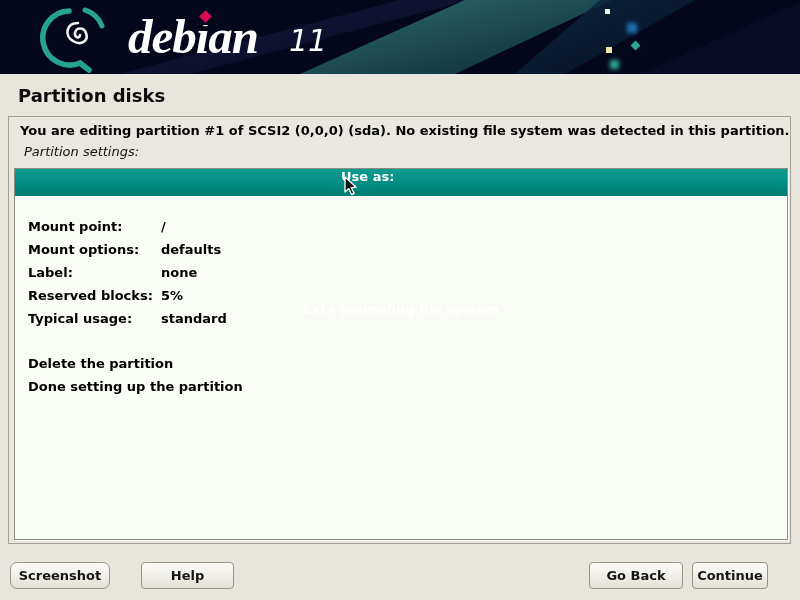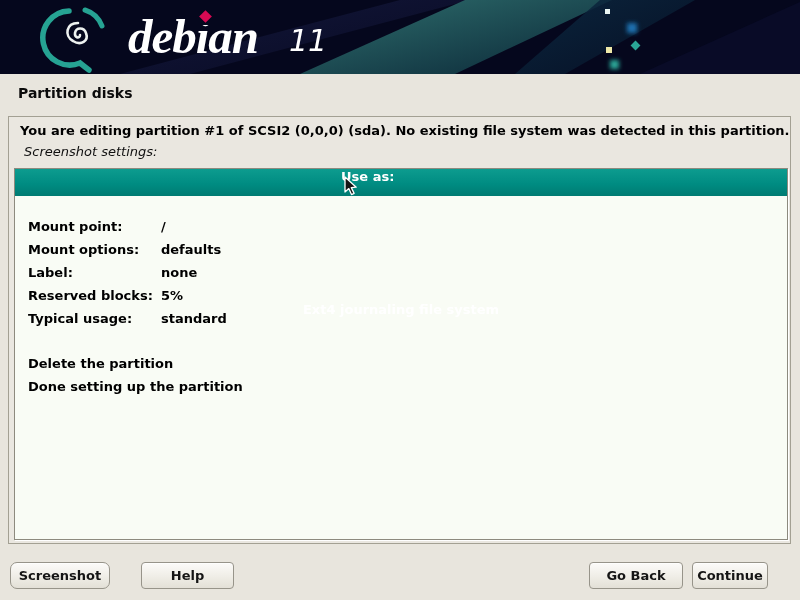--- a/index.html
+++ b/index.html
@@ -24,21 +24,21 @@
     position:absolute;left:73px;top:10px;width:9px;height:9px;
     background:var(--brand-red,#d70a53);transform:rotate(45deg);
   }
   .version{
     position:absolute;left:289px;top:0;height:74px;line-height:82px;
     font-size:30px;color:#ffffff;font-weight:400;font-style:italic;
   }
 
   
   .header-strip{position:absolute;left:0;top:74px;width:800px;height:42px;}
-  .page-title{position:absolute;left:18px;top:11px;font-size:14px;font-weight:bold;color:#0b0b0b;}
+  .page-title{position:absolute;left:18px;top:11px;font-size:18px;font-weight:bold;color:#0b0b0b;}
 
   
   .frame{
     position:absolute;left:8px;top:116px;width:781px;height:426px;
     border:1px solid #a3a093;background:#eae7e0;
   }
   .message{position:absolute;left:11px;top:6px;font-size:13px;font-weight:bold;color:#000;}
   .subtitle{position:absolute;left:15px;top:27px;font-size:13px;font-style:italic;color:#111;}
 
   .listbox{
@@ -124,21 +124,21 @@
   </div>
   <div class="version">11</div>
 </div>
 
 <div class="header-strip">
   <div class="page-title">Partition disks</div>
 </div>
 
 <div class="frame">
   <div class="message">You are editing partition #1 of SCSI2 (0,0,0) (sda). No existing file system was detected in this partition.</div>
-  <div class="subtitle">Screenshot settings:</div>
+  <div class="subtitle">Partition settings:</div>
   <div class="listbox" id="settings-list">
       <div class="lrow sel">
         <span class="lbl">Use as:</span>
         <span class="val">Ext4 journaling file system</span>
       </div>
       <div class="lrow spacer1"></div>
       <div class="lrow">
         <span class="lbl">Mount point:</span>
         <span class="val">/</span>
       </div>

